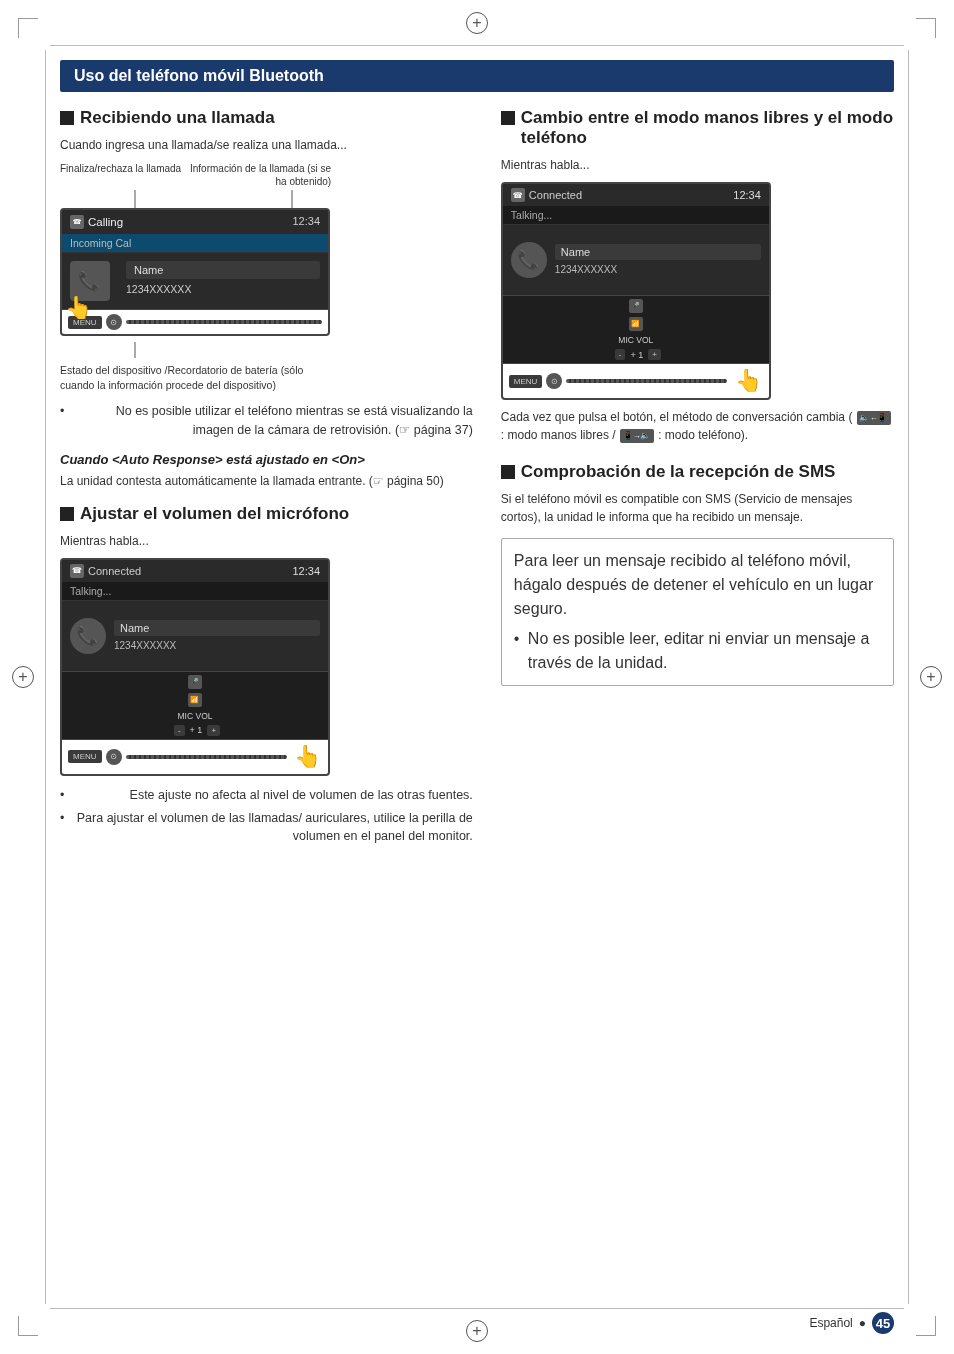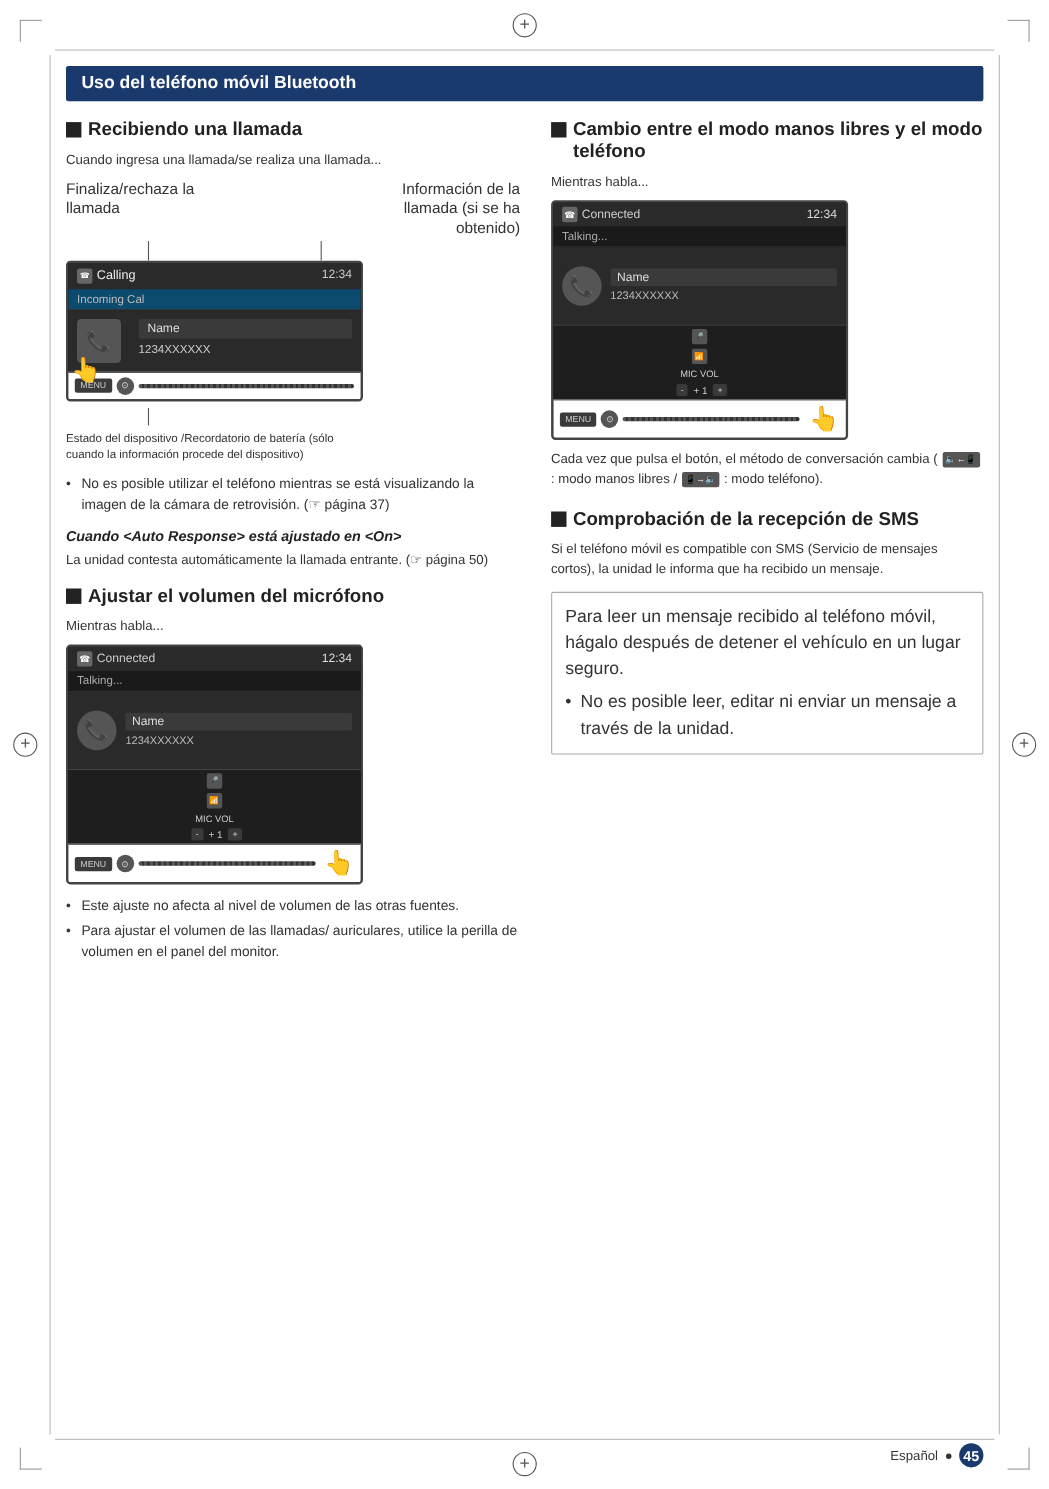--- a/index.html
+++ b/index.html
@@ -302,20 +302,21 @@
       margin-top: 5px;
       line-height: 1.4;
       max-width: 270px;
     }
 
     
     .bullet-list {
       margin-top: 10px;
       padding-left: 0;
       list-style: none;
+      text-align: right;
     }
     .bullet-list li {
       font-size: 12.5px;
       color: #333;
       line-height: 1.5;
       padding-left: 14px;
       position: relative;
       margin-bottom: 4px;
     }
     .bullet-list li::before {
@@ -458,21 +459,21 @@
 
       <div class="section-heading">
         <span class="black-square"></span>
         <span>Recibiendo una llamada</span>
       </div>
 
       <div class="section-subtext">Cuando ingresa una llamada/se realiza una llamada...</div>
 
       <div class="annotation-wrapper">
 
-        <div style="display:flex; justify-content:space-between; font-size:14px; color:#333; margin-bottom:2px; line-height:1.3;">
+        <div style="display:flex; justify-content:flex-start; font-size:10px; color:#333; margin-bottom:2px; line-height:1.3;">
           <div style="max-width:130px;">
             <span>Finaliza/rechaza la llamada</span>
           </div>
           <div style="text-align:right; max-width:150px;">
             <span>Información de la llamada (si se ha obtenido)</span>
           </div>
         </div>
 
         <div style="position:relative; height:18px;">
           <svg width="270" height="18">

